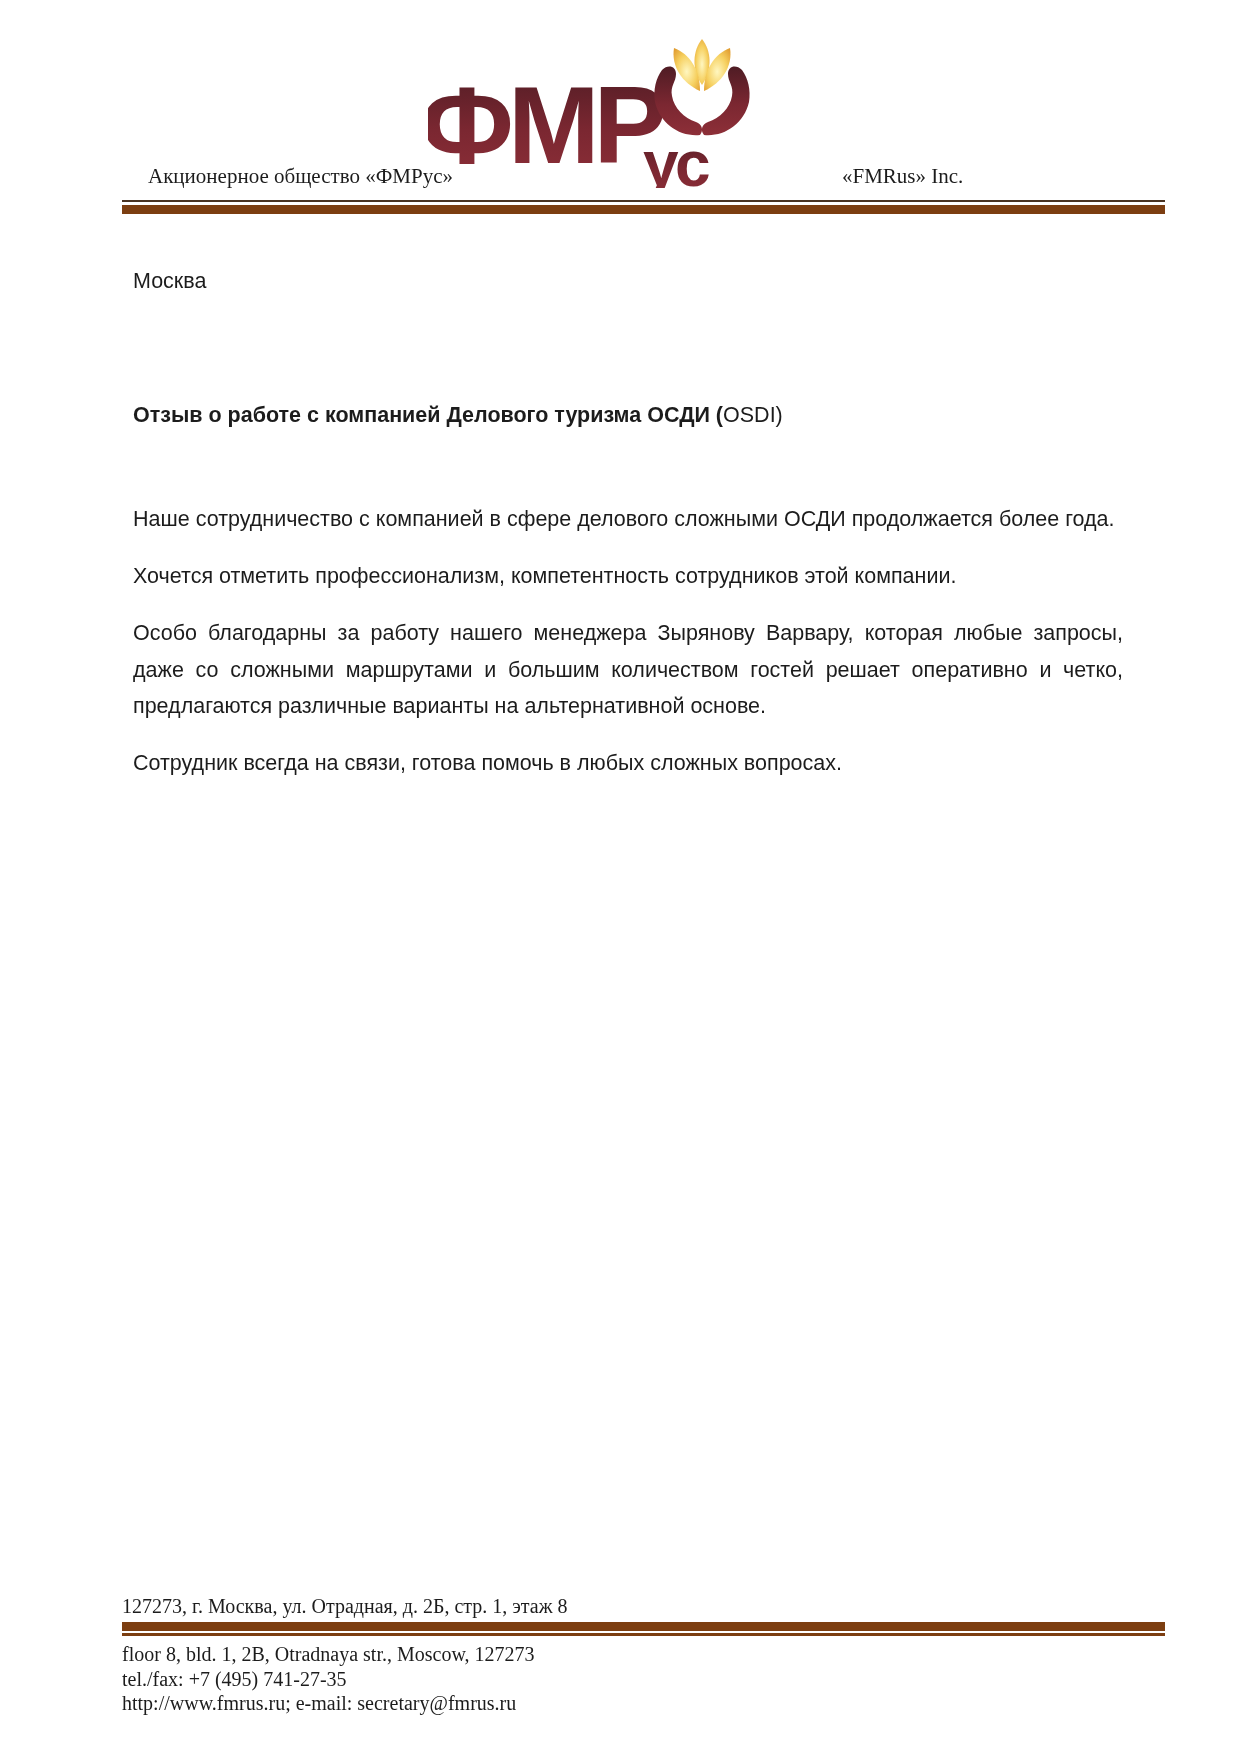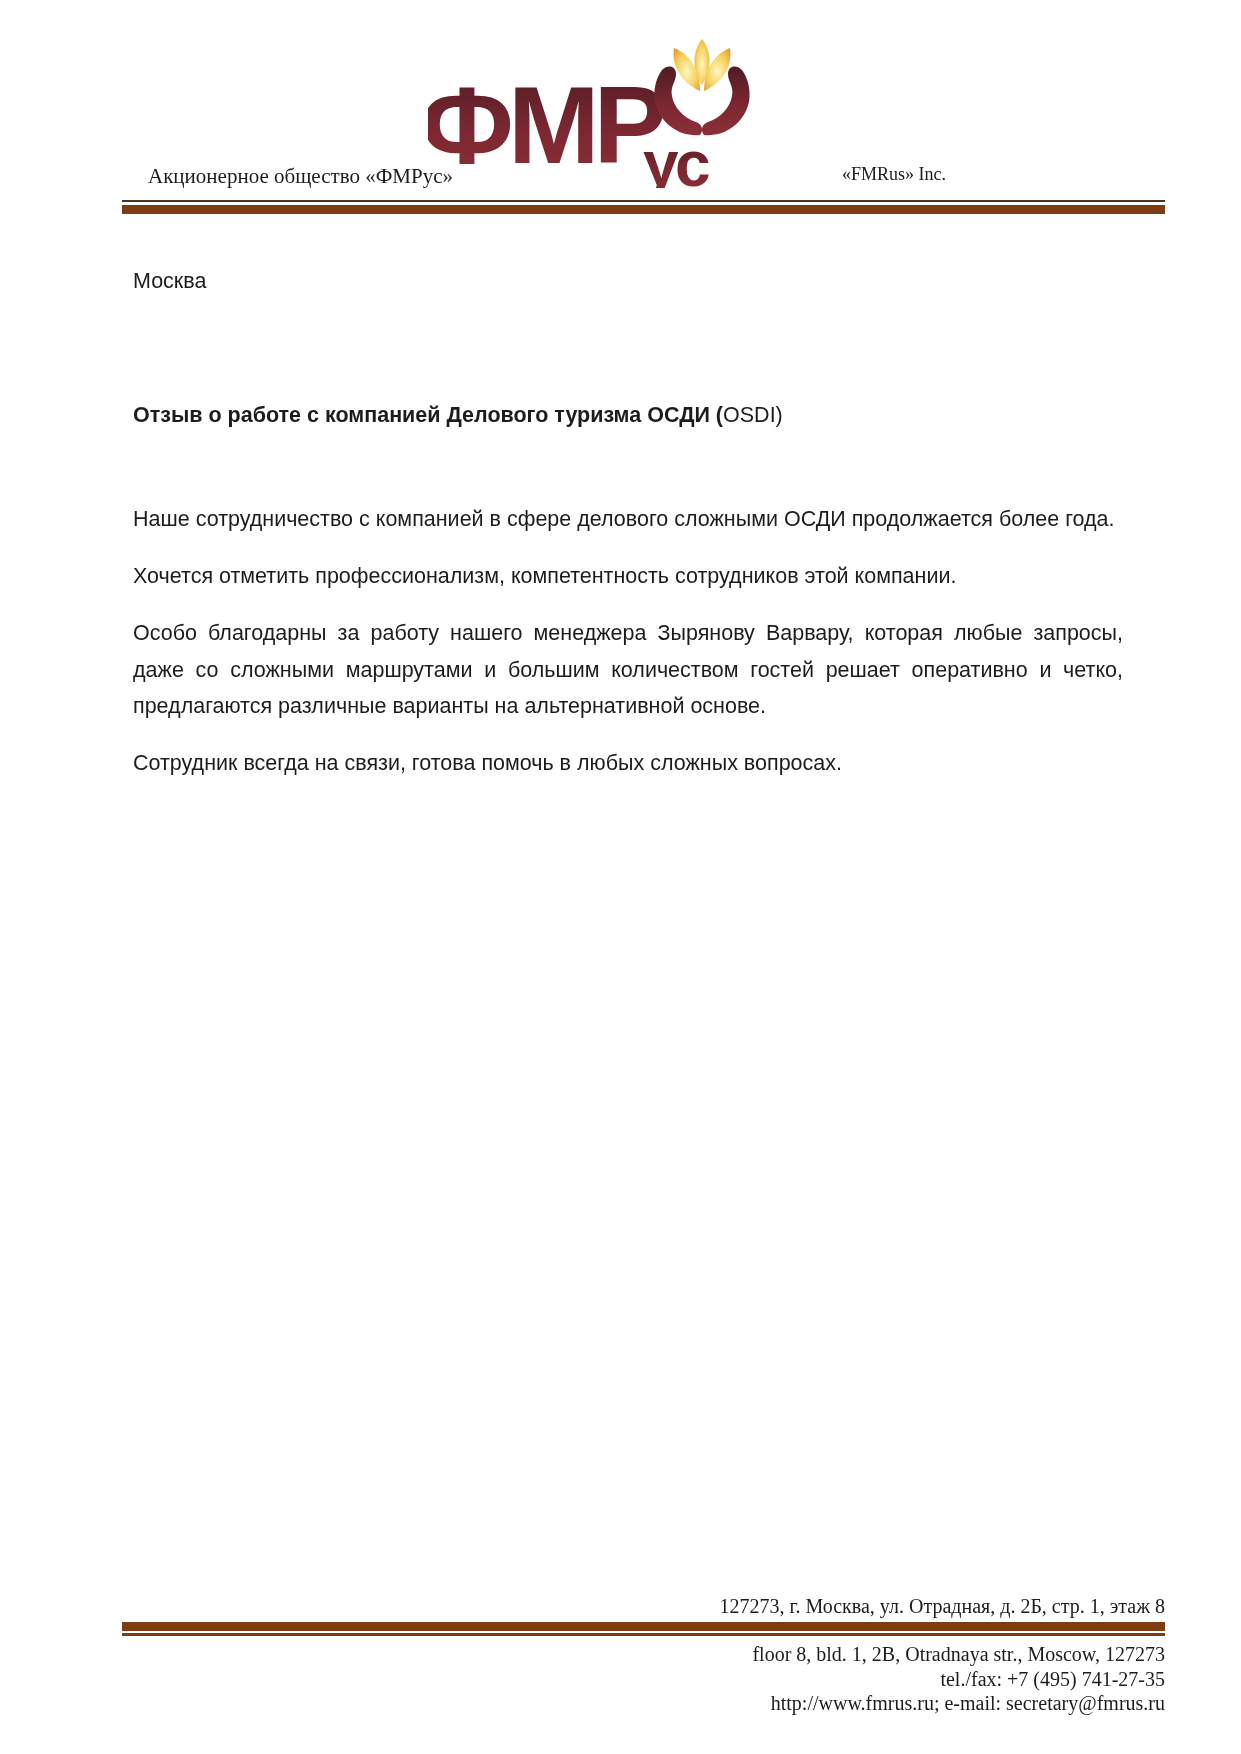--- a/index.html
+++ b/index.html
@@ -29,21 +29,21 @@
     top: 164px;
     font-family: "Liberation Serif", serif;
     font-size: 21px;
     white-space: nowrap;
   }
   .header-right {
     position: absolute;
     left: 842px;
     top: 164px;
     font-family: "Liberation Serif", serif;
-    font-size: 18px;
+    font-size: 21px;
     white-space: nowrap;
   }
   .header-rule {
     position: absolute;
     left: 122px;
     top: 200px;
     width: 1043px;
   }
   .rule-thin-dark { height: 2px; background: #4a3423; margin-bottom: 3px; }
   .rule-thick { height: 9px; }
@@ -67,21 +67,21 @@
   }
 
   
   .footer {
     position: absolute;
     left: 122px;
     top: 1594px;
     width: 1043px;
     font-family: "Liberation Serif", serif;
     font-size: 20px;
-    text-align: right;
+    text-align: left;
     line-height: 1.22;
   }
   .footer-rule { margin: 4px 0 6px 0; }
   .footer-rule .rule-thick { height: 9px; margin-bottom: 2px; }
   .footer-rule .rule-thin { height: 3px; }
 </style>
 </head>
 <body>
 
 <div class="page">

